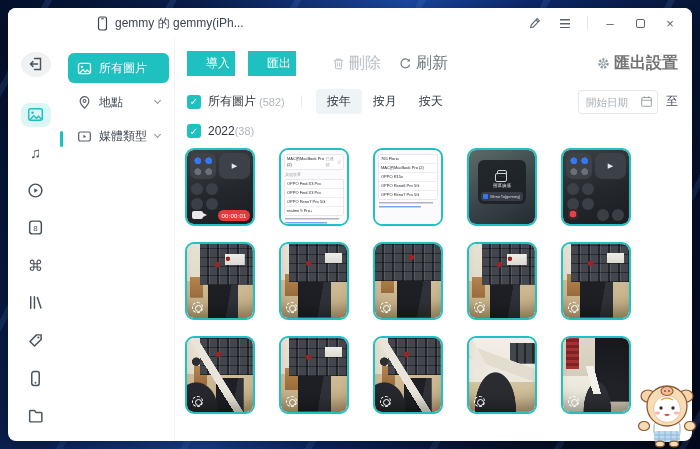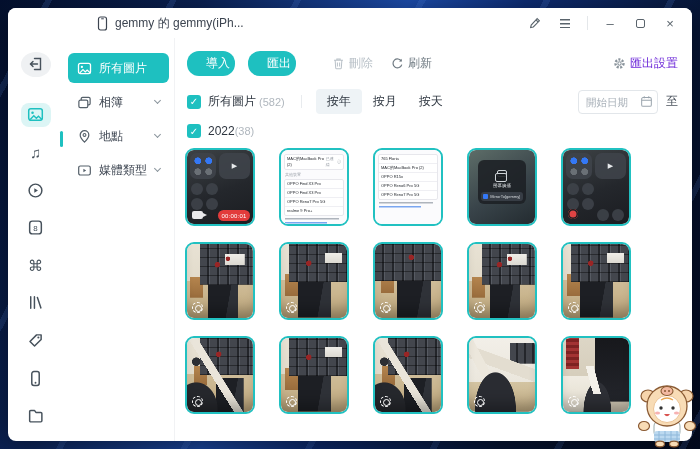--- a/index.html
+++ b/index.html
@@ -39,26 +39,26 @@
   .rail-indicator { position:absolute; right:0; top:93px; width:3px; height:16px; border-radius:2px; background:#1ec0c0; }
   .glyph { font-size:15px; line-height:1; }
   
   .nav { width:112px; flex:0 0 112px; padding:15px 5px 0 5px; border-right:1px solid #f1f2f4; }
   .nav-active { display:flex; align-items:center; gap:7px; background:#1ec0c0; color:#fff; border-radius:6px; height:30px; padding:0 9px; font-size:12px; cursor:pointer; }
   .nav-item { display:flex; align-items:center; gap:7px; height:30px; padding:0 9px; font-size:12px; color:#3c4450; margin-top:4px; cursor:pointer; }
   .chev { width:5px; height:5px; border-right:1.3px solid #8a949c; border-bottom:1.3px solid #8a949c; transform:rotate(45deg); margin-left:auto; margin-top:-3px; }
   
   .main { flex:1; display:flex; flex-direction:column; min-width:0; }
   .toolbar { display:flex; align-items:center; padding:13px 14px 9px 12px; }
-  .btn-primary { background:#1ec0c0; color:#fff; font-size:12px; border:none; border-radius:12px; width:48px; height:25px; cursor:pointer; font-family:inherit;padding-left:14px; }
+  .btn-primary { background:#1ec0c0; color:#fff; font-size:12px; border:none; border-radius:0; width:48px; height:25px; cursor:pointer; font-family:inherit;padding-left:14px; }
   .btn-primary + .btn-primary { margin-left:13px; }
-  .tool-link { display:flex; align-items:center; gap:4px; font-size:12px; cursor:pointer; }
+  .tool-link { display:flex; align-items:center; gap:4px; font-size:16px; cursor:pointer; }
   .tool-delete { color:#b9c1c8; margin-left:36px; }
   .tool-refresh { color:#6f7a82; margin-left:18px; }
-  .tool-settings { color:#6d28d9; margin-left:auto; }
+  .tool-settings { color:#737373; margin-left:auto;font-weight:bold; }
   .filters { display:flex; align-items:center; padding:4px 14px 4px 12px; }
   .checkbox { width:14px; height:14px; background:#1ec0c0; border-radius:3px; color:#fff; font-size:10px; display:flex; align-items:center; justify-content:center; cursor:pointer; flex:0 0 14px; }
   .f-label { font-size:12px; color:#2e3640; margin-left:7px; }
   .f-count { font-size:11px; color:#b0b7be; margin-left:3px; }
   .vdiv { width:1px; height:13px; background:#e8ebee; margin:0 14px 0 16px; }
   .tab { font-size:12px; color:#2e3640; padding:4px 11px; border-radius:4px; cursor:pointer; }
   .tab.active { background:#eef3f6; }
   .dates { margin-left:auto; display:flex; align-items:center; gap:8px; }
   .date-wrap { position:relative; }
   .date-input { width:80px; height:24px; border:1px solid #e2e6ea; border-radius:4px; font-size:10.5px; padding:0 20px 0 7px; color:#3c4450; font-family:inherit; outline:none; }
@@ -274,28 +274,20 @@
         <div class="nav-active">
           <svg width="15" height="15" viewBox="0 0 16 16">
               <rect x="1.6" y="2.6" width="12.8" height="10.8" rx="2" fill="none" stroke="#fff" stroke-width="1.4"></rect>
               <circle cx="5.2" cy="6.3" r="1.2" fill="#fff"></circle>
               <path d="M3 12.6l3.4-3.4 2.4 2.4 2-2 3.2 3" fill="none" stroke="#fff" stroke-width="1.3"></path>
             </svg>
           <span>所有圖片</span>
         </div>
         <div class="nav-item">
           <svg width="15" height="15" viewBox="0 0 16 16">
-              <rect x="4.5" y="2.5" width="9.5" height="8" rx="1.5" fill="none" stroke="#55606a" stroke-width="1.3"></rect>
-              <rect x="2" y="5.5" width="9.5" height="8" rx="1.5" fill="#fff" stroke="#55606a" stroke-width="1.3"></rect>
-            </svg>
-          <span>相簿</span>
-          <span class="chev"></span>
-        </div>
-        <div class="nav-item">
-          <svg width="15" height="15" viewBox="0 0 16 16">
               <path d="M8 1.8a4.6 4.6 0 0 0-4.6 4.6c0 3.3 4.6 7.6 4.6 7.6s4.6-4.3 4.6-7.6A4.6 4.6 0 0 0 8 1.8z" fill="none" stroke="#55606a" stroke-width="1.3"></path>
               <circle cx="8" cy="6.3" r="1.5" fill="none" stroke="#55606a" stroke-width="1.2"></circle>
             </svg>
           <span>地點</span>
           <span class="chev"></span>
         </div>
         <div class="nav-item">
           <svg width="15" height="15" viewBox="0 0 16 16">
               <rect x="1.8" y="3.2" width="12.4" height="9.6" rx="1.8" fill="none" stroke="#55606a" stroke-width="1.3"></rect>
               <path d="M6.8 6.2 9.8 8 6.8 9.8z" fill="#55606a"></path>

